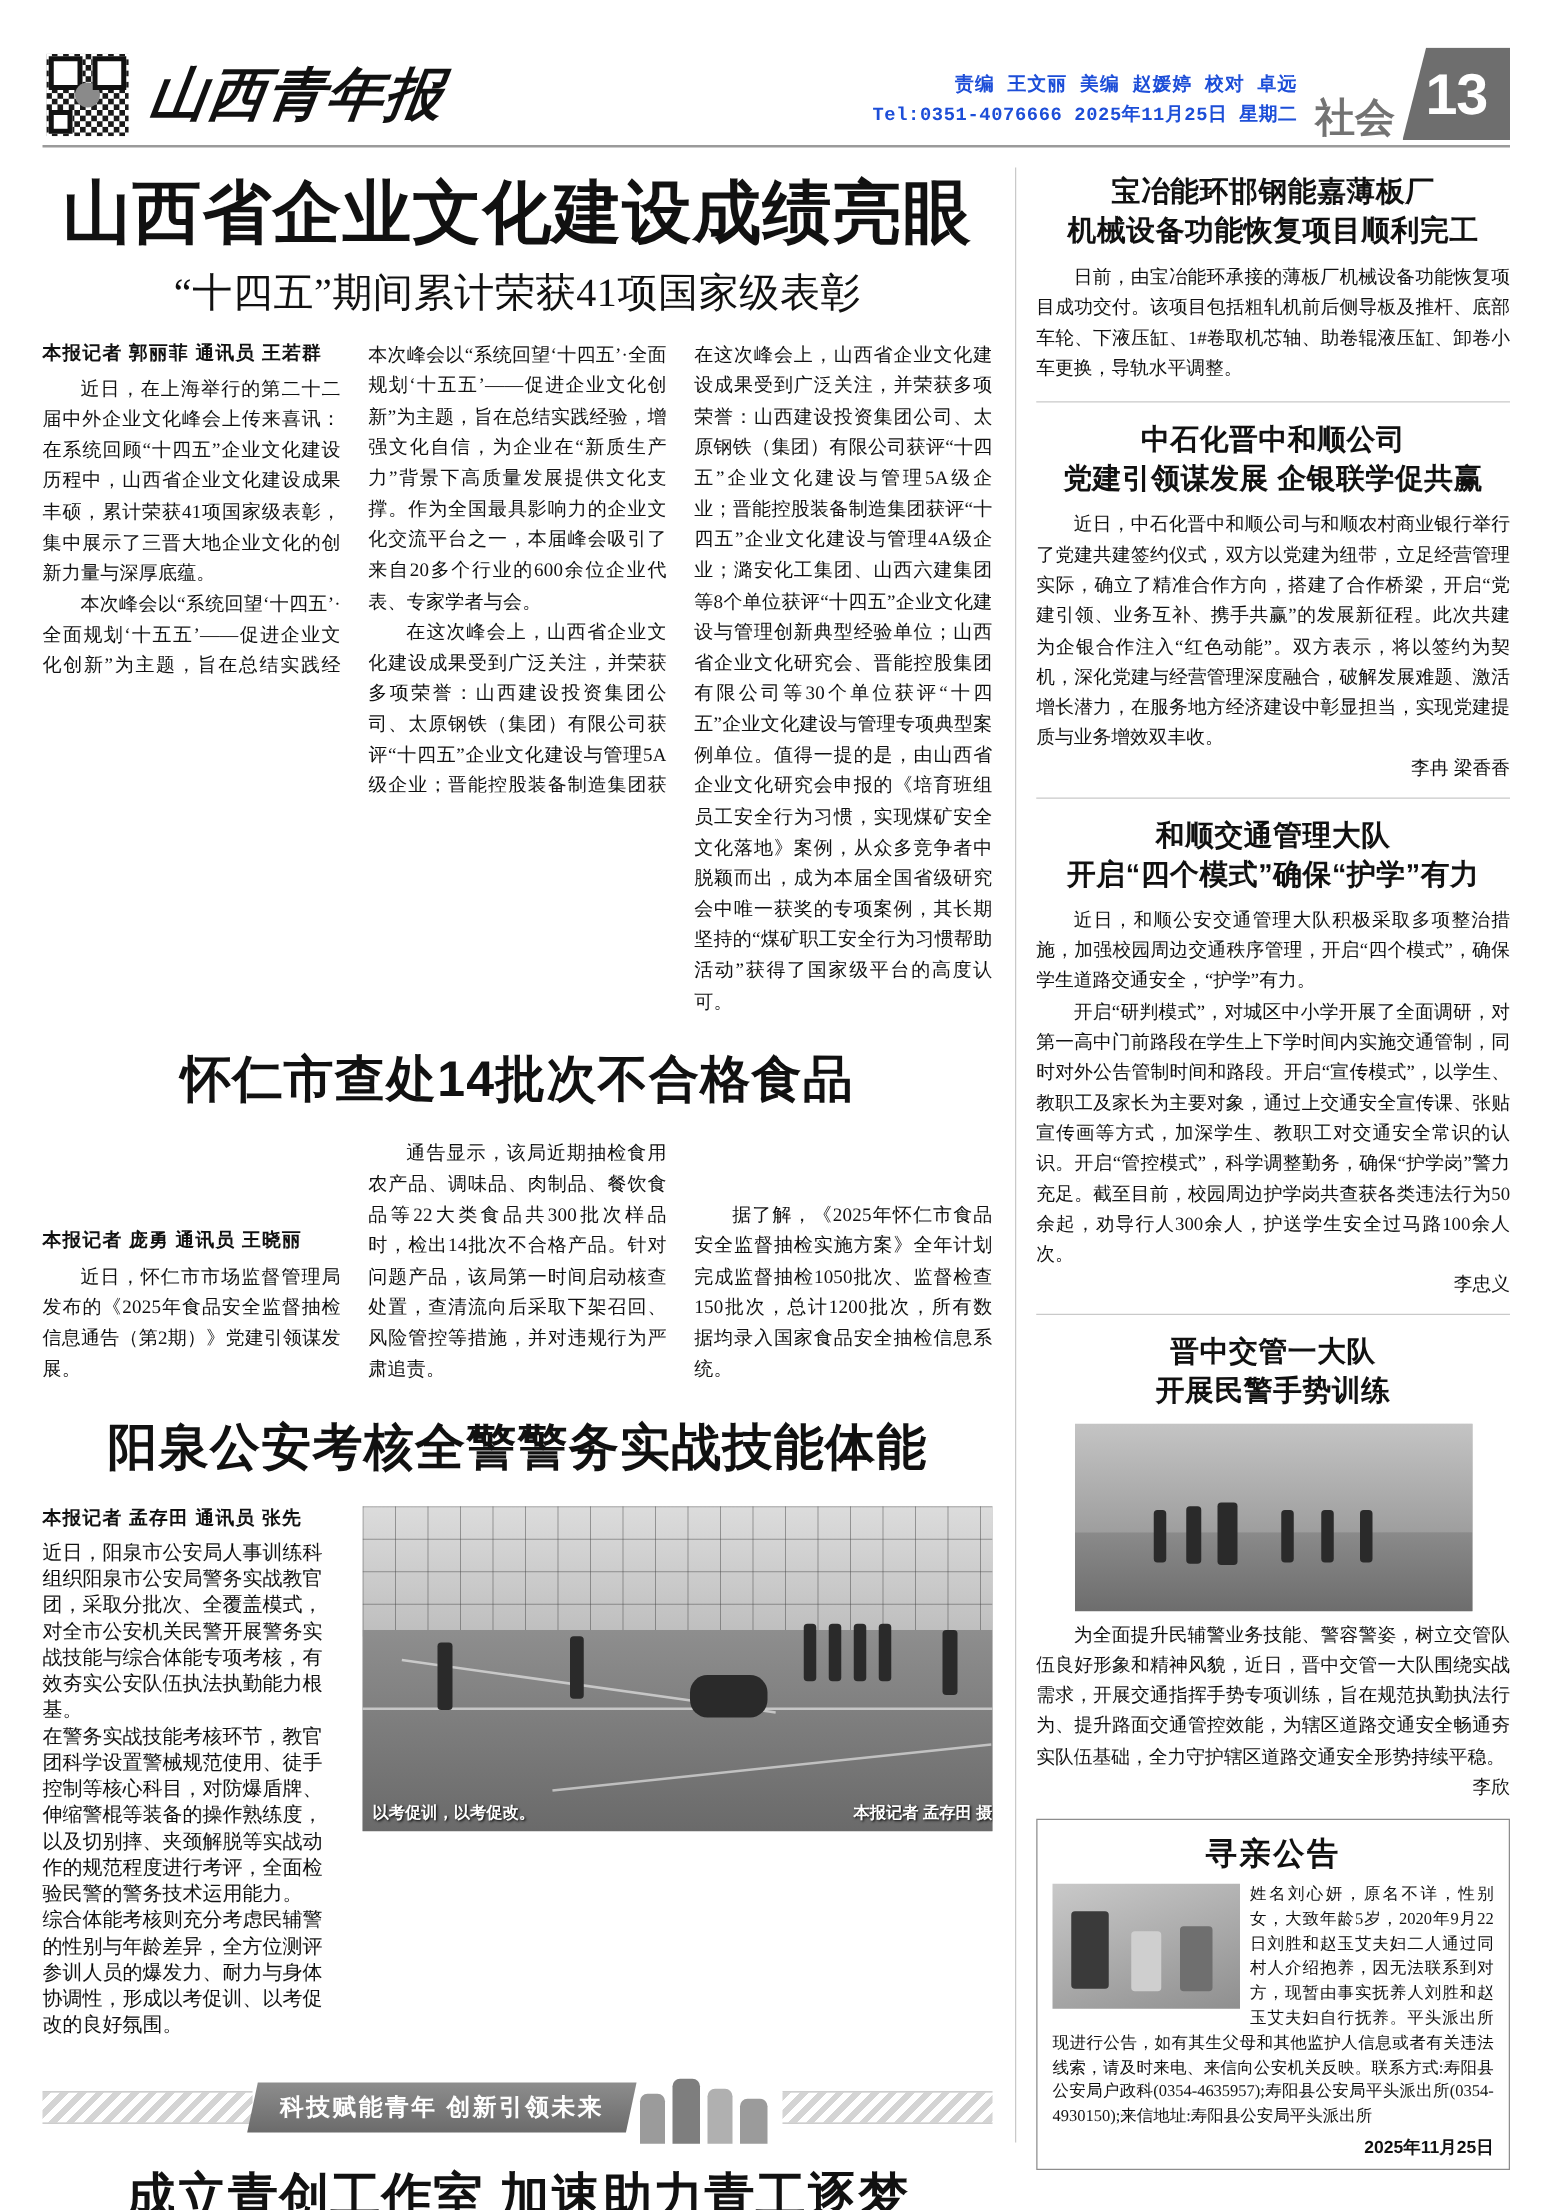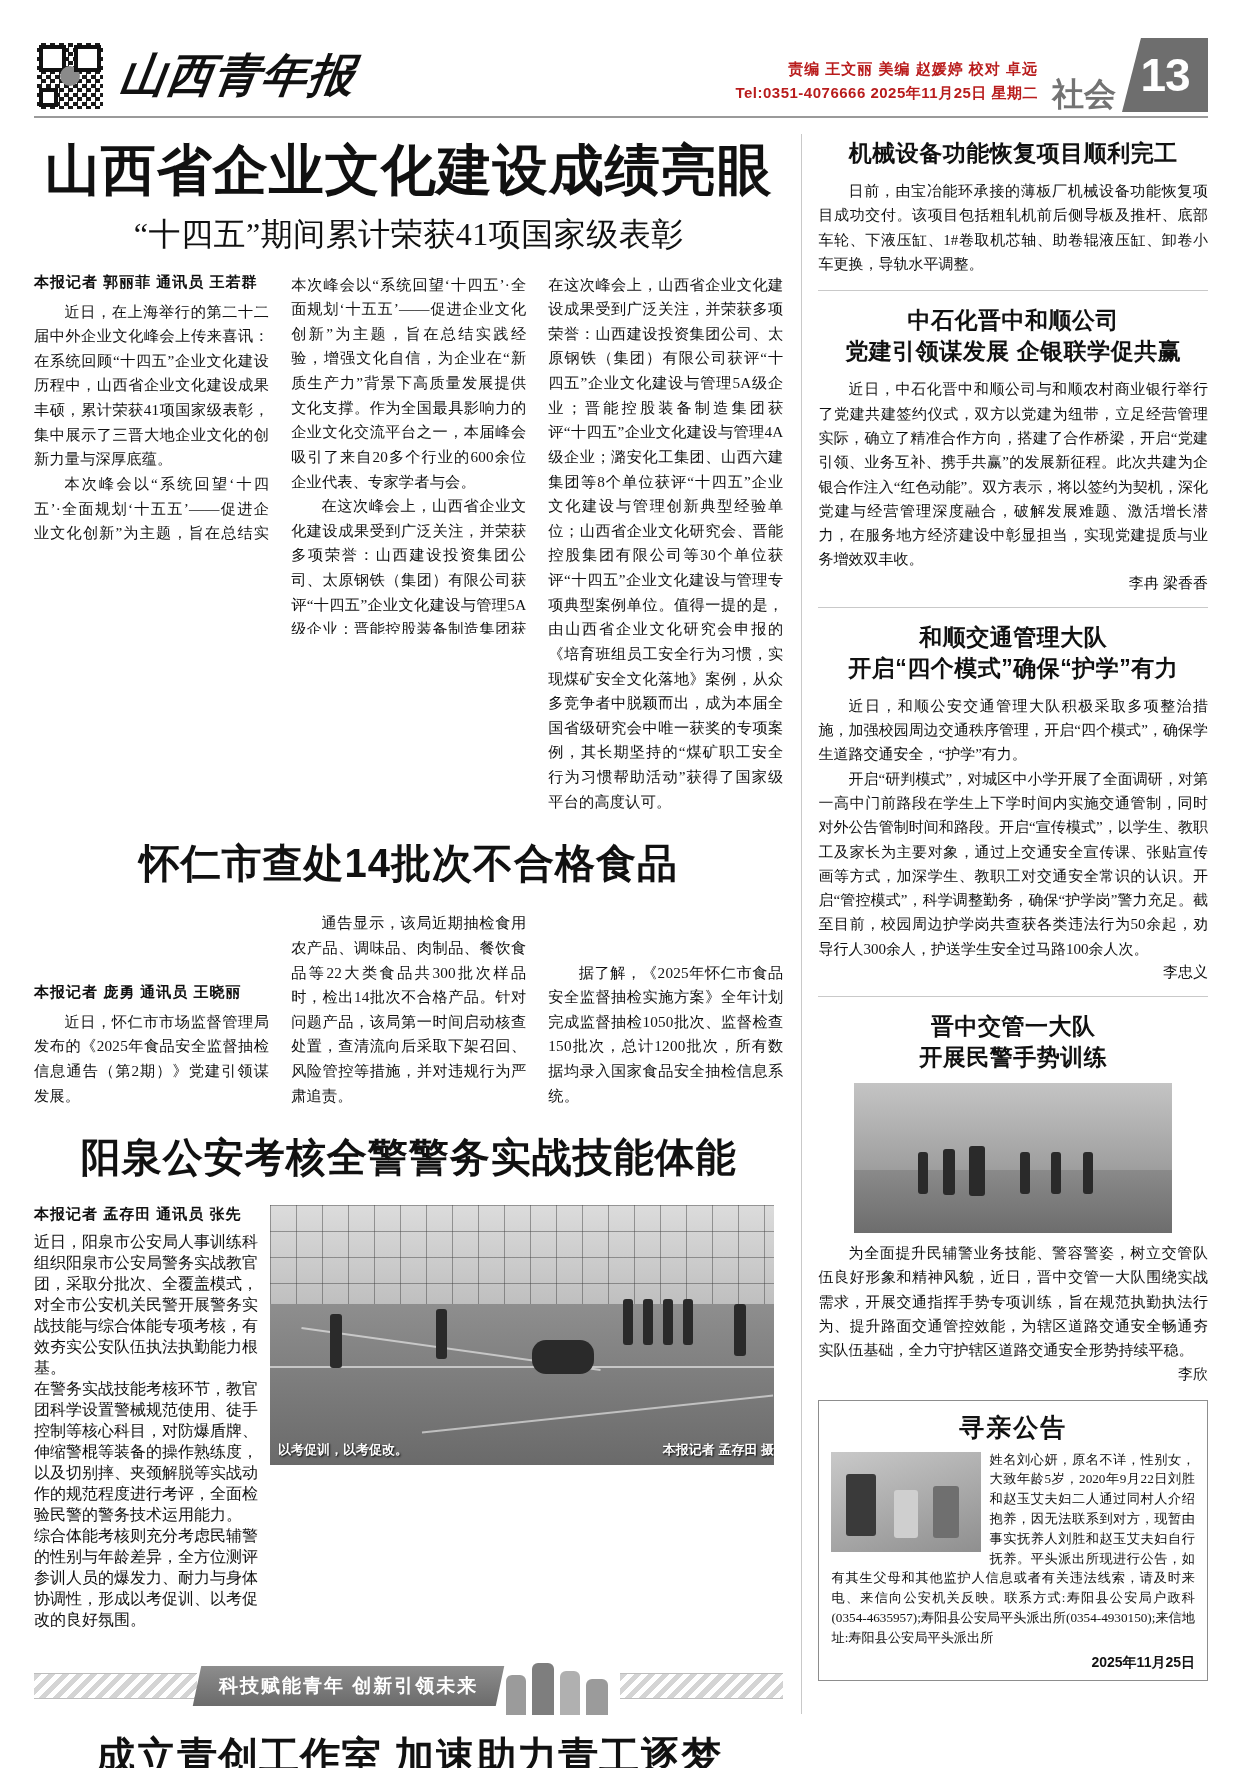--- a/index.html
+++ b/index.html
@@ -28,21 +28,21 @@
   .qr u { position:absolute; left:50%; top:50%; transform:translate(-50%,-50%);
           width:20px; height:20px; border-radius:50%; background:#8a8a8a; }
   .mast-name {
     font-family: "Liberation Serif", serif;
     font-size: 46px; font-weight: 700; font-style: italic;
     letter-spacing: 1px; color: #111; transform: skewX(-8deg);
     line-height: 1;
   }
   .mast-right { display: flex; align-items: flex-end; gap: 0; }
   .mast-meta { text-align: right; font-size: 15px; line-height: 1.65; padding-bottom: 6px;
-               font-family: Liberation Sans, sans-serif; color: #b91c1c; }
+               font-family: Liberation Mono, monospace; color: #1d4ed8; }
   .mast-meta .l1 { font-weight: 700; letter-spacing: 1px; }
   .mast-meta .l2 { font-weight: 700; letter-spacing: 0.5px; }
   .section-name {
     font-family: "Liberation Serif", serif; font-size: 32px; font-weight: 700;
     color: #737373; margin: 0 6px 0 14px; line-height: 1; padding-bottom: 2px;
   }
   .page-num {
     width: 86px; height: 74px; background: #6e6e6e; color: #fff;
     font-family: "Liberation Sans", sans-serif; font-size: 46px; font-weight: 700;
     display: flex; align-items: center; justify-content: center;
@@ -189,21 +189,21 @@
             <p>通告显示，该局近期抽检食用农产品、调味品、肉制品、餐饮食品等22大类食品共300批次样品时，检出14批次不合格产品。针对问题产品，该局第一时间启动核查处置，查清流向后采取下架召回、风险管控等措施，并对违规行为严肃追责。</p>
           </div>
           <div class="col">
             <p>据了解，《2025年怀仁市食品安全监督抽检实施方案》全年计划完成监督抽检1050批次、监督检查150批次，总计1200批次，所有数据均录入国家食品安全抽检信息系统。</p>
           </div>
         </div>
       </div>
 
       <div style="margin-top:22px;">
         <div class="hl-2">阳泉公安考核全警警务实战技能体能</div>
-        <div style="display:flex; margin-top:20px;">
+        <div style="display:flex; gap:20px; margin-top:20px;">
           <div style="width:236px;">
             <div class="byline">本报记者 孟存田 通讯员 张先</div>
             <p>近日，阳泉市公安局人事训练科组织阳泉市公安局警务实战教官团，采取分批次、全覆盖模式，对全市公安机关民警开展警务实战技能与综合体能专项考核，有效夯实公安队伍执法执勤能力根基。</p>
             <p>在警务实战技能考核环节，教官团科学设置警械规范使用、徒手控制等核心科目，对防爆盾牌、伸缩警棍等装备的操作熟练度，以及切别摔、夹颈解脱等实战动作的规范程度进行考评，全面检验民警的警务技术运用能力。</p>
             <p>综合体能考核则充分考虑民辅警的性别与年龄差异，全方位测评参训人员的爆发力、耐力与身体协调性，形成以考促训、以考促改的良好氛围。</p>
           </div>
           <div class="photo" style="width:504px; height:260px;padding-left:44px;">
             <div class="sky"></div>
             <div class="fence"></div>
             <div class="ground"></div>
@@ -240,20 +240,21 @@
         <div class="hl-2">成立青创工作室  加速助力青工逐梦</div>
 
       </div>
 
     </div>
 
     <div class="right-zone">
 
       <div>
         <div class="side-hl">
+          <div>宝冶能环邯钢能嘉薄板厂</div>
           <div>机械设备功能恢复项目顺利完工</div>
         </div>
         <div class="side-body">
           <p>日前，由宝冶能环承接的薄板厂机械设备功能恢复项目成功交付。该项目包括粗轧机前后侧导板及推杆、底部车轮、下液压缸、1#卷取机芯轴、助卷辊液压缸、卸卷小车更换，导轨水平调整。</p>
         </div>
       </div>
       <div class="side-rule"></div>
 
       <div>
         <div class="side-hl">

